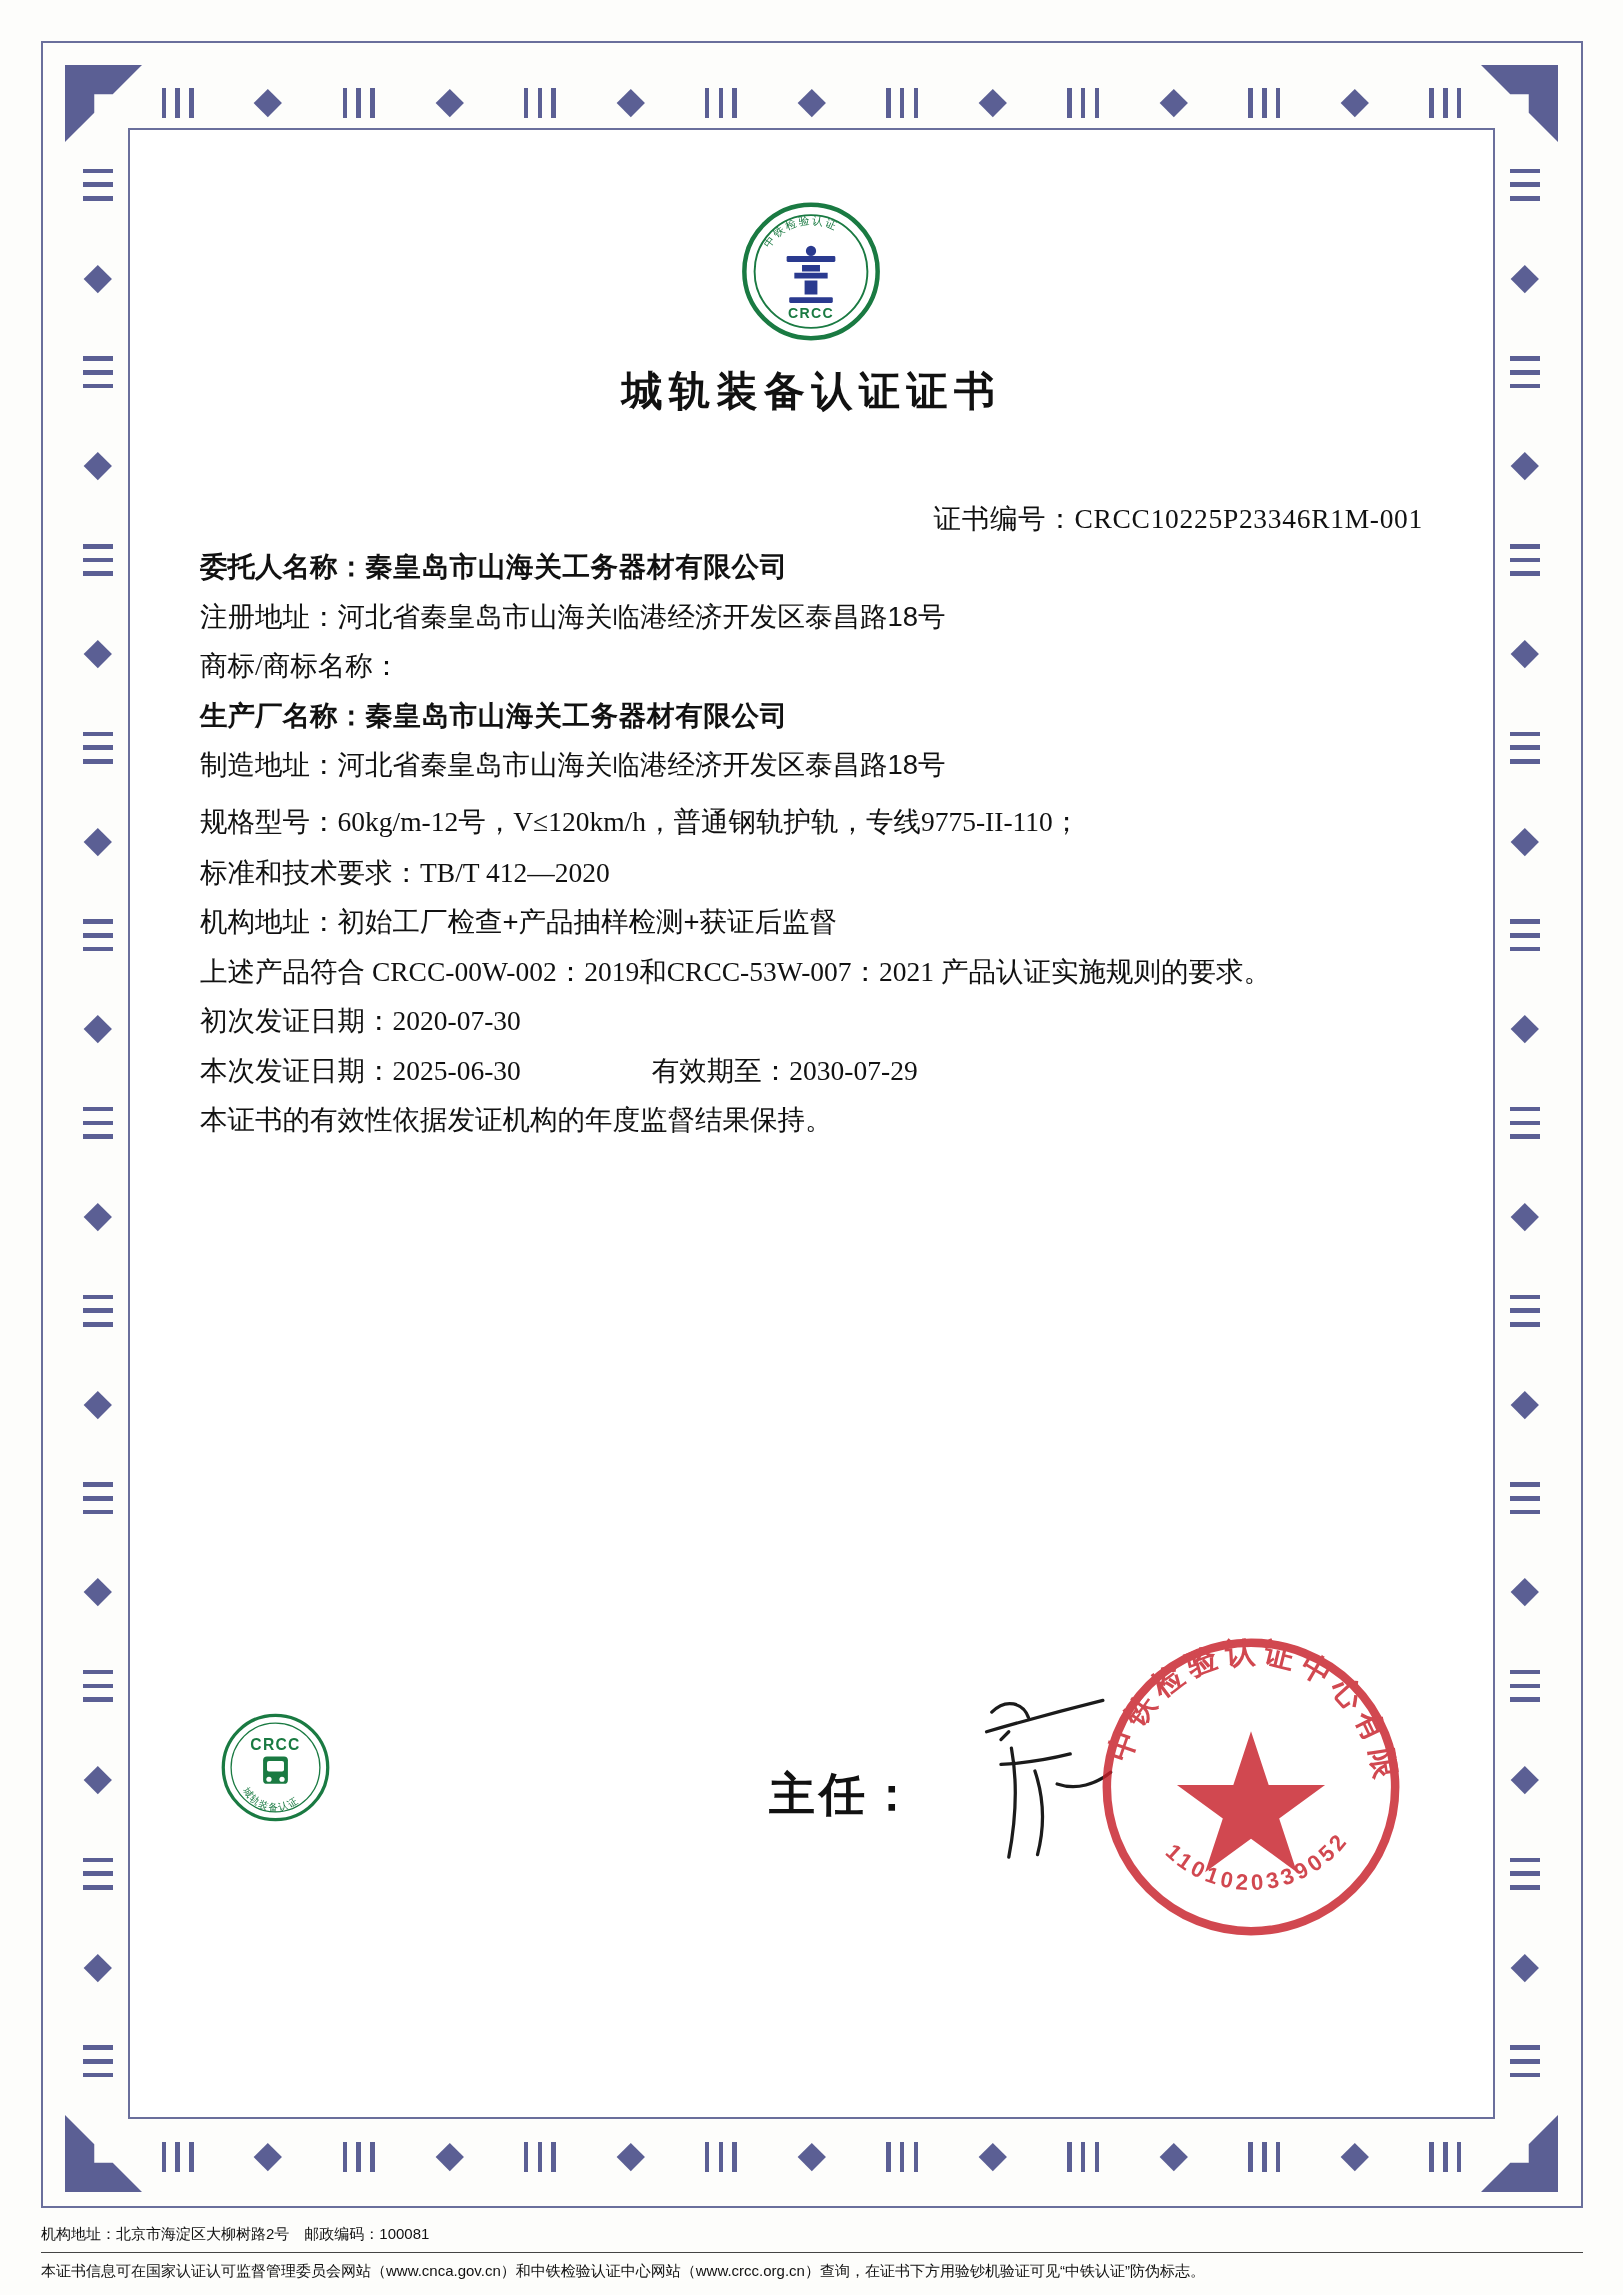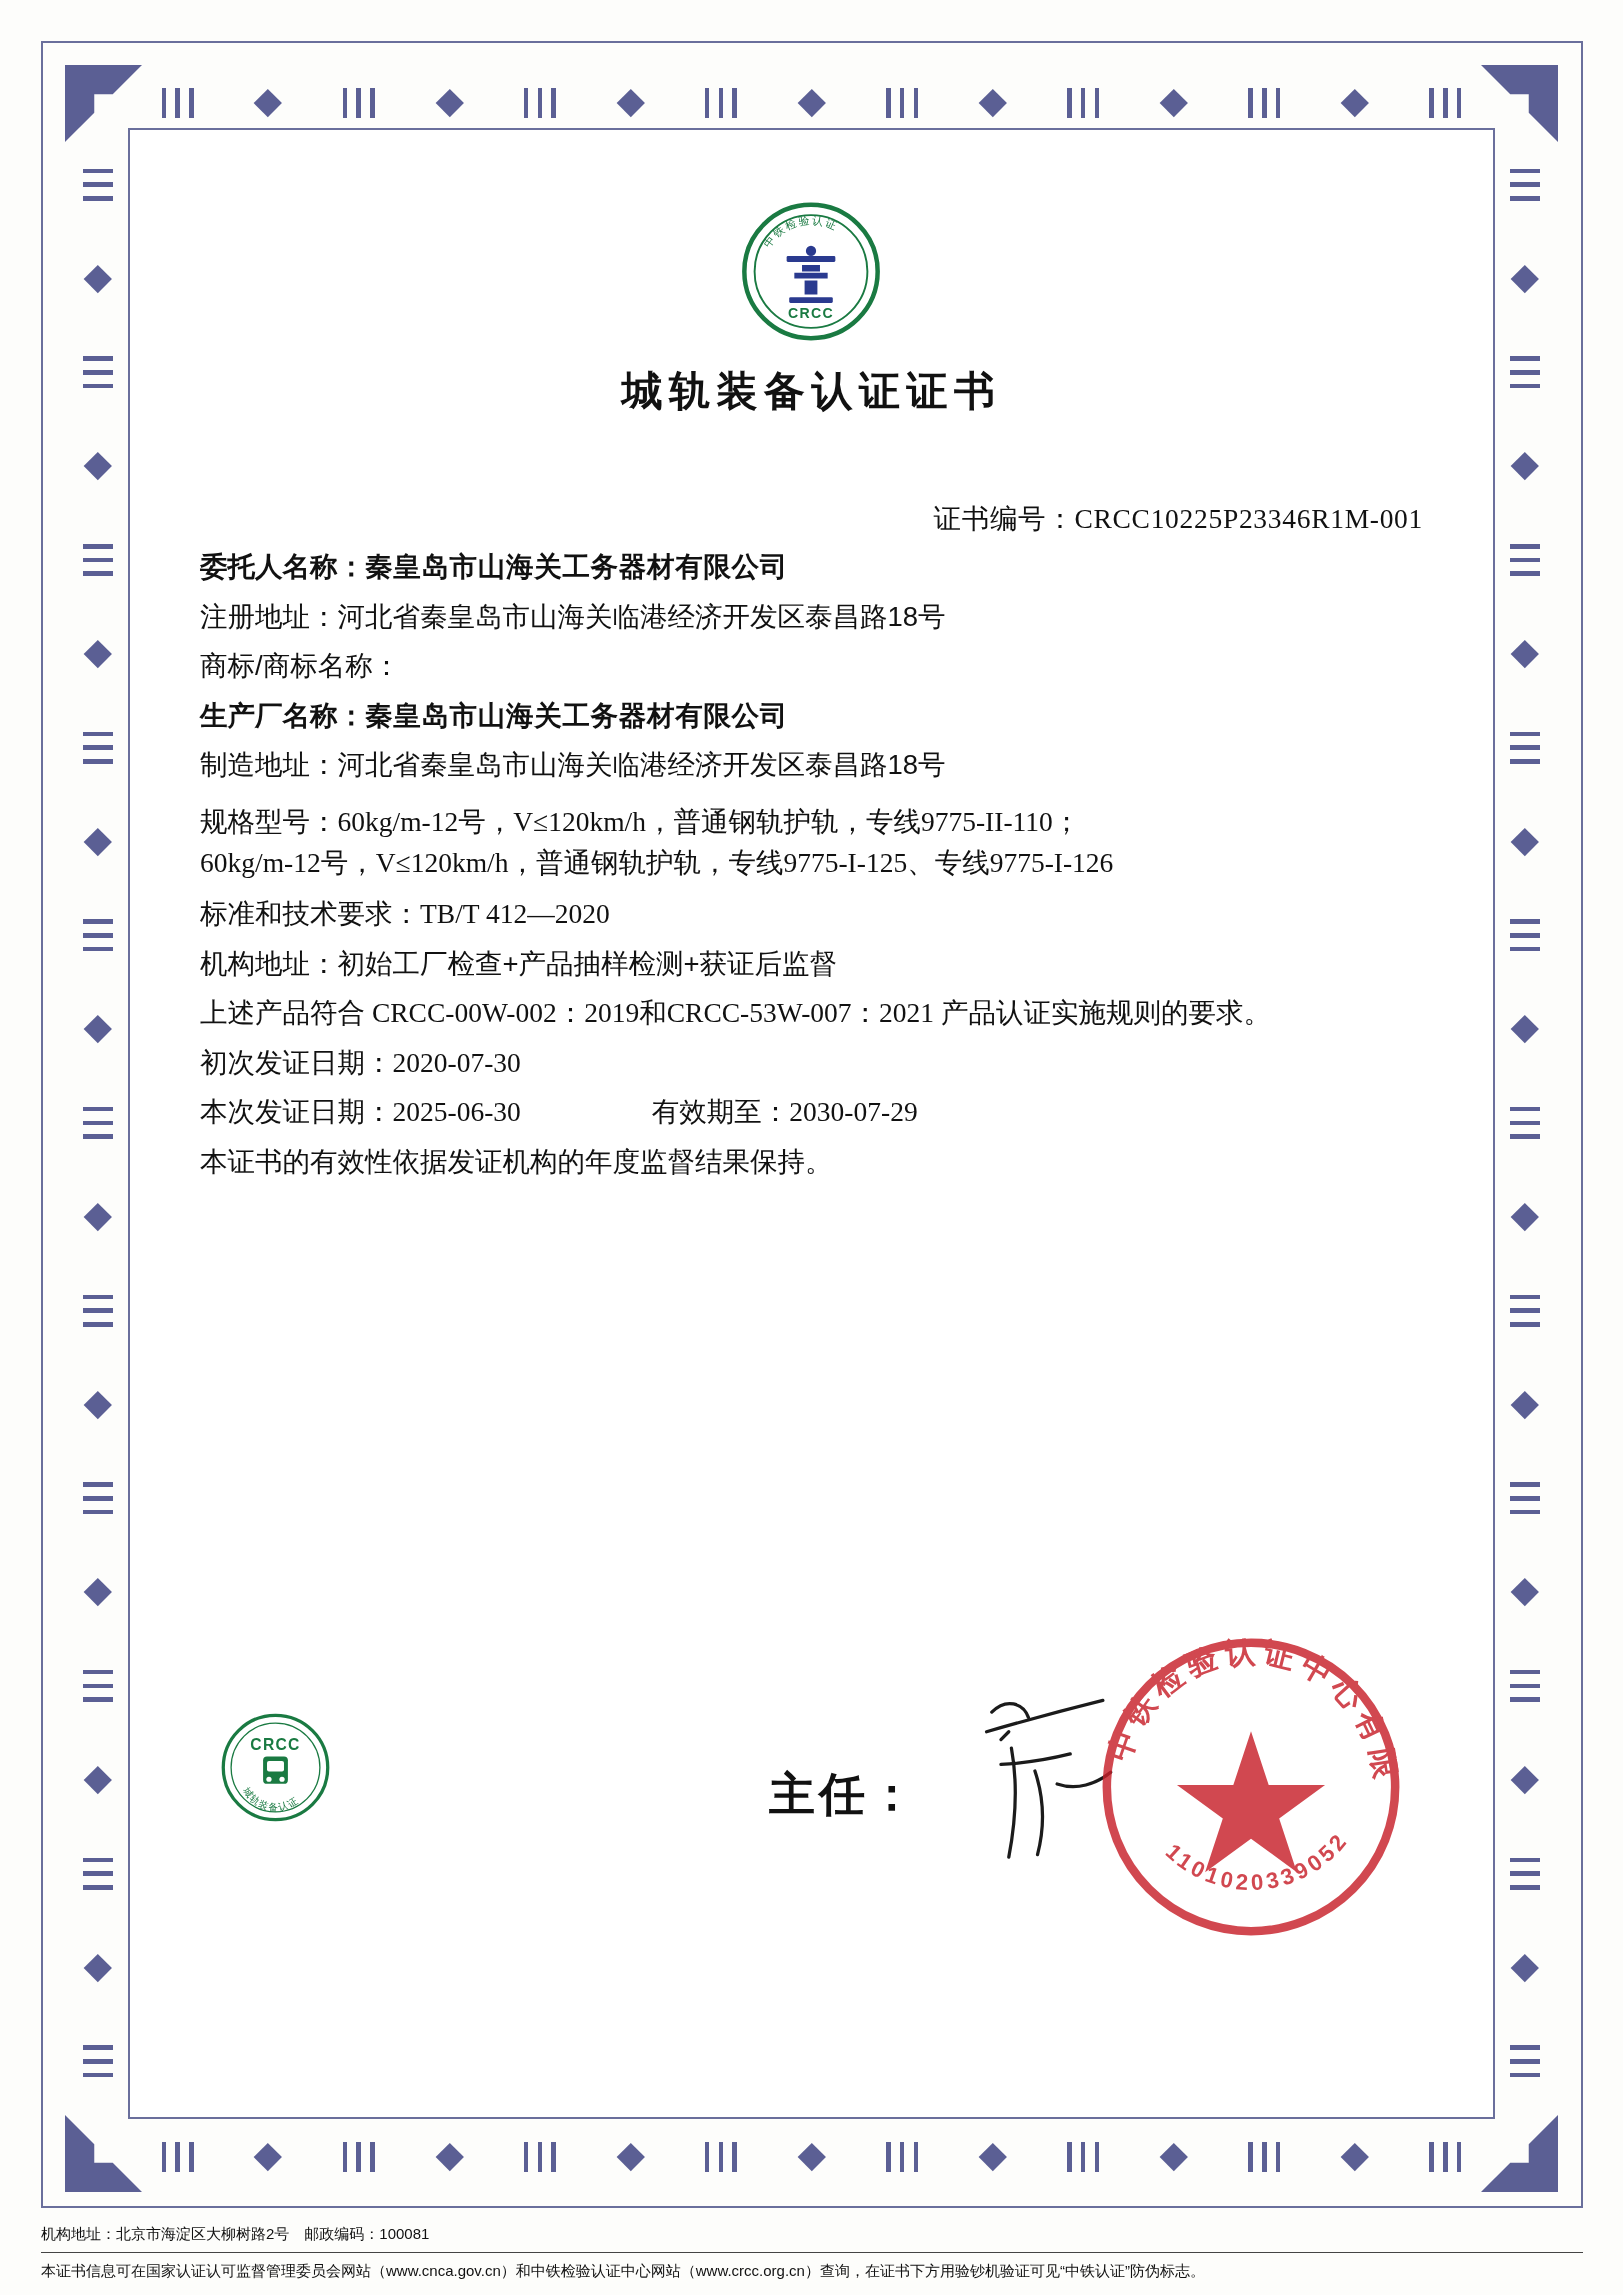--- a/index.html
+++ b/index.html
@@ -133,21 +133,21 @@
     width: 1231px;
   }
   .row {
     display: block;
     font-size: 27.5px;
     color: #111111;
     line-height: 1.0;
     margin-bottom: 22px;
     white-space: nowrap;
   }
-  .row .lbl { font-family: Liberation Sans, sans-serif; }
+  .row .lbl { font-family: Liberation Serif, serif; }
   .row .val { font-family: "Liberation Sans", sans-serif; }
   .row.bold .lbl, .row.bold .val { font-weight: bold; }
   .row.bold .val { letter-spacing: 0.7px; }
 
   .row.spec {
     white-space: normal;
     line-height: 1.5;
     margin-bottom: 17px;
   }
   .row .serif { font-family: "Liberation Serif", serif; }
@@ -519,21 +519,20 @@
         <span class="lbl">生产厂名称：</span><span class="val">秦皇岛市山海关工务器材有限公司</span>
       </div>
 
       <div class="row">
         <span class="lbl">制造地址：</span><span class="val">河北省秦皇岛市山海关临港经济开发区泰昌路18号</span>
       </div>
 
 
       <div class="row spec">
         <span class="lbl">规格型号：</span><span class="serif">60kg/m-12号，V≤120km/h，普通钢轨护轨，专线9775-II-110；</span><br>
-        <span class="serif">60kg/m-12号，V≤120km/h，普通钢轨护轨，专线9775-I-125、专线9775-I-126</span>
       </div>
 
       <div class="row">
         <span class="lbl">标准和技术要求：</span><span class="serif">TB/T 412—2020</span>
       </div>
 
       <div class="row">
         <span class="lbl">机构地址：</span><span class="val">初始工厂检查+产品抽样检测+获证后监督</span>
       </div>
 

